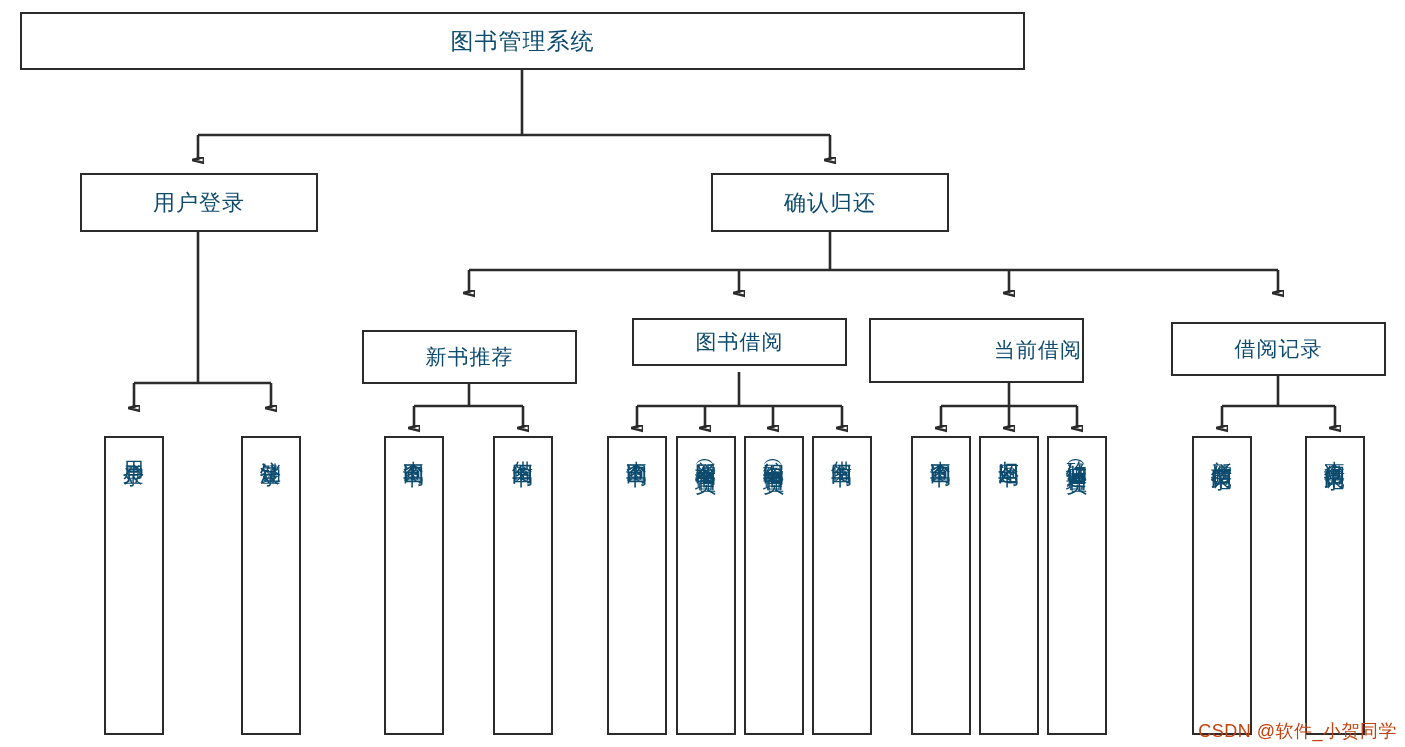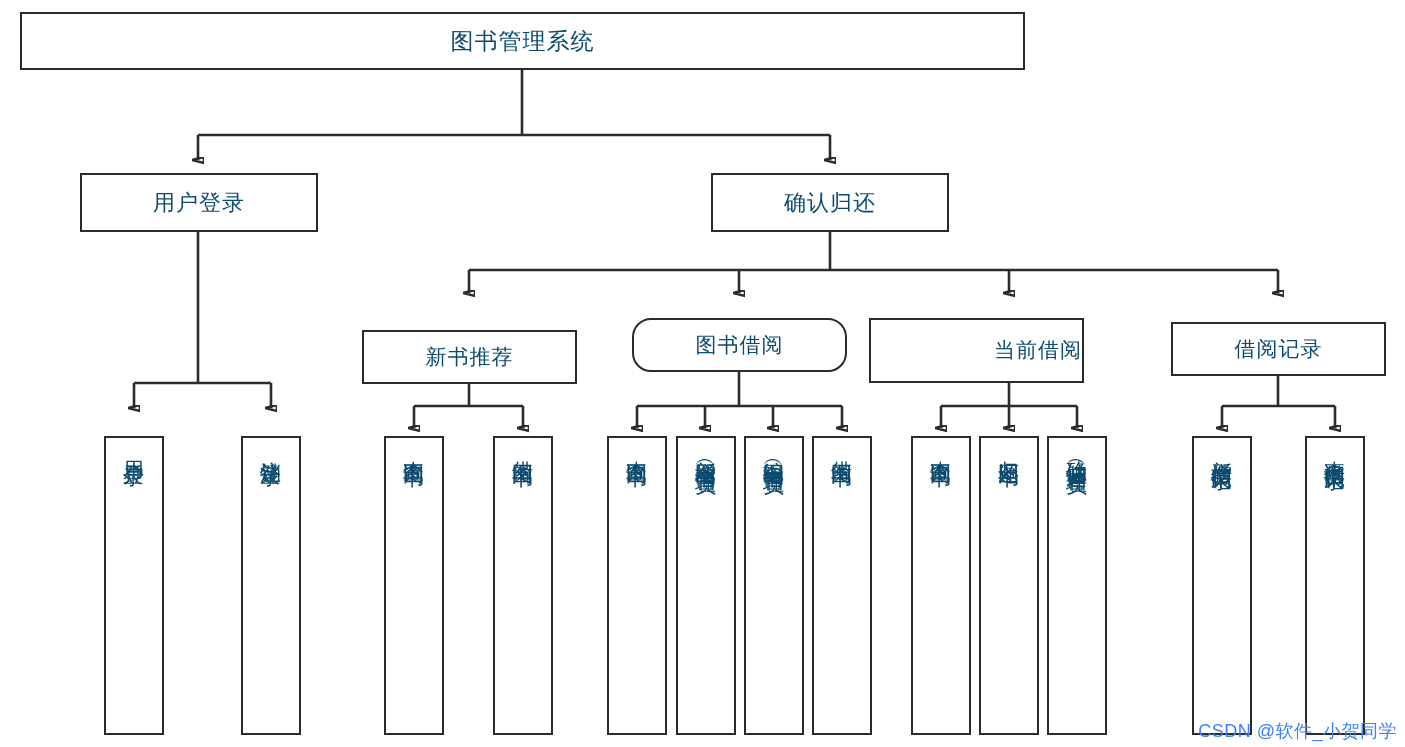--- a/index.html
+++ b/index.html
@@ -51,21 +51,21 @@
 
   
   #wires{position:absolute;left:0;top:0;width:1405px;height:747px;pointer-events:none;}
   #wires line, #wires path{stroke:#2b2b2b;stroke-width:2.6px;fill:none;}
 
   
   #watermark{
     position:absolute;
     right:8px;bottom:4px;
     font-size:18px;
-    color:#3b82f6;
+    color:#c2410c;
     letter-spacing:.5px;
     white-space:nowrap;
     user-select:none;
   }
 </style>
 </head>
 <body>
 
 <div id="canvas">
 
@@ -124,21 +124,21 @@
   <div class="node lvl1" style="left:80px;top:173px;width:238px;height:59px;">
     <span>用户登录</span>
   </div>
   <div class="node lvl1" style="left:711px;top:173px;width:238px;height:59px;">
     <span>确认归还</span>
   </div>
 
   <div class="node lvl2" style="left:362px;top:318px;width:215px;height:54px;margin-top:12px;">
     <span>新书推荐</span>
   </div>
-  <div class="node lvl2" style="left:632px;top:318px;width:215px;height:54px;border-radius:19px;">
+  <div class="node lvl2" style="left:632px;top:318px;width:215px;height:48px;">
     <span>图书借阅</span>
   </div>
   <div class="node lvl2" style="left:869px;top:318px;width:215px;height:65px;justify-content:flex-end;">
     <span>当前借阅</span>
   </div>
   <div class="node lvl2" style="left:1171px;top:322px;width:215px;height:54px;">
     <span>借阅记录</span>
   </div>
 
   <div class="node leaf" style="left:104px;top:436px;width:60px;height:299px;">

